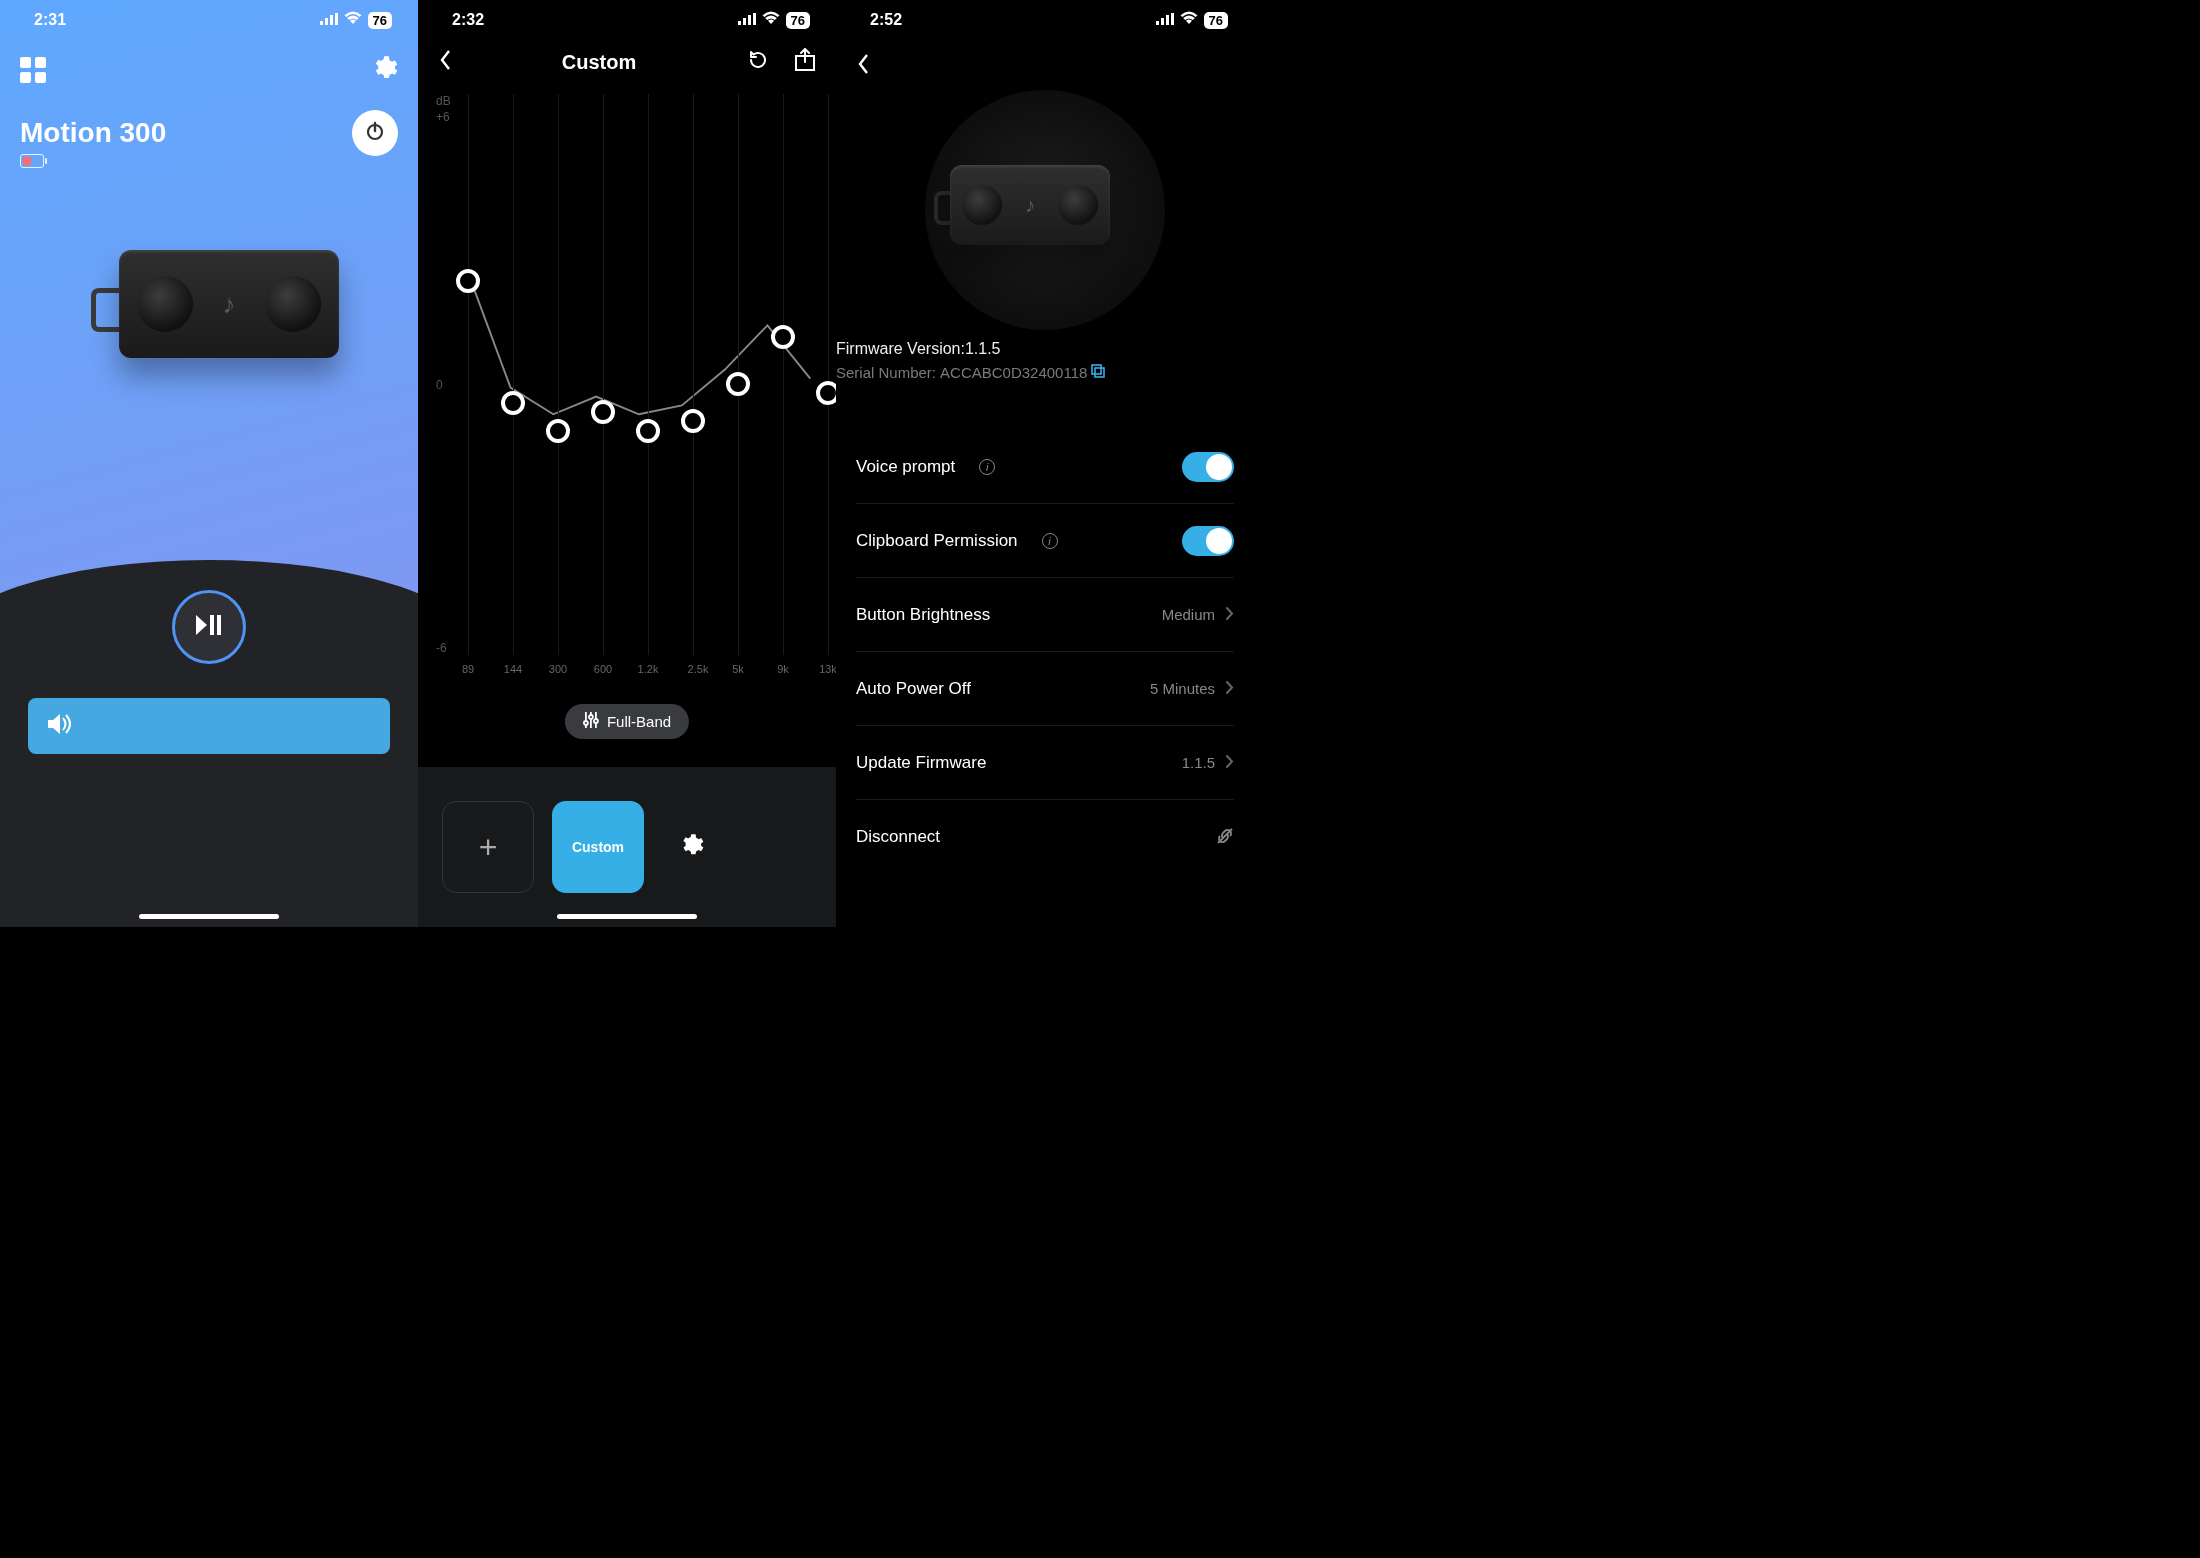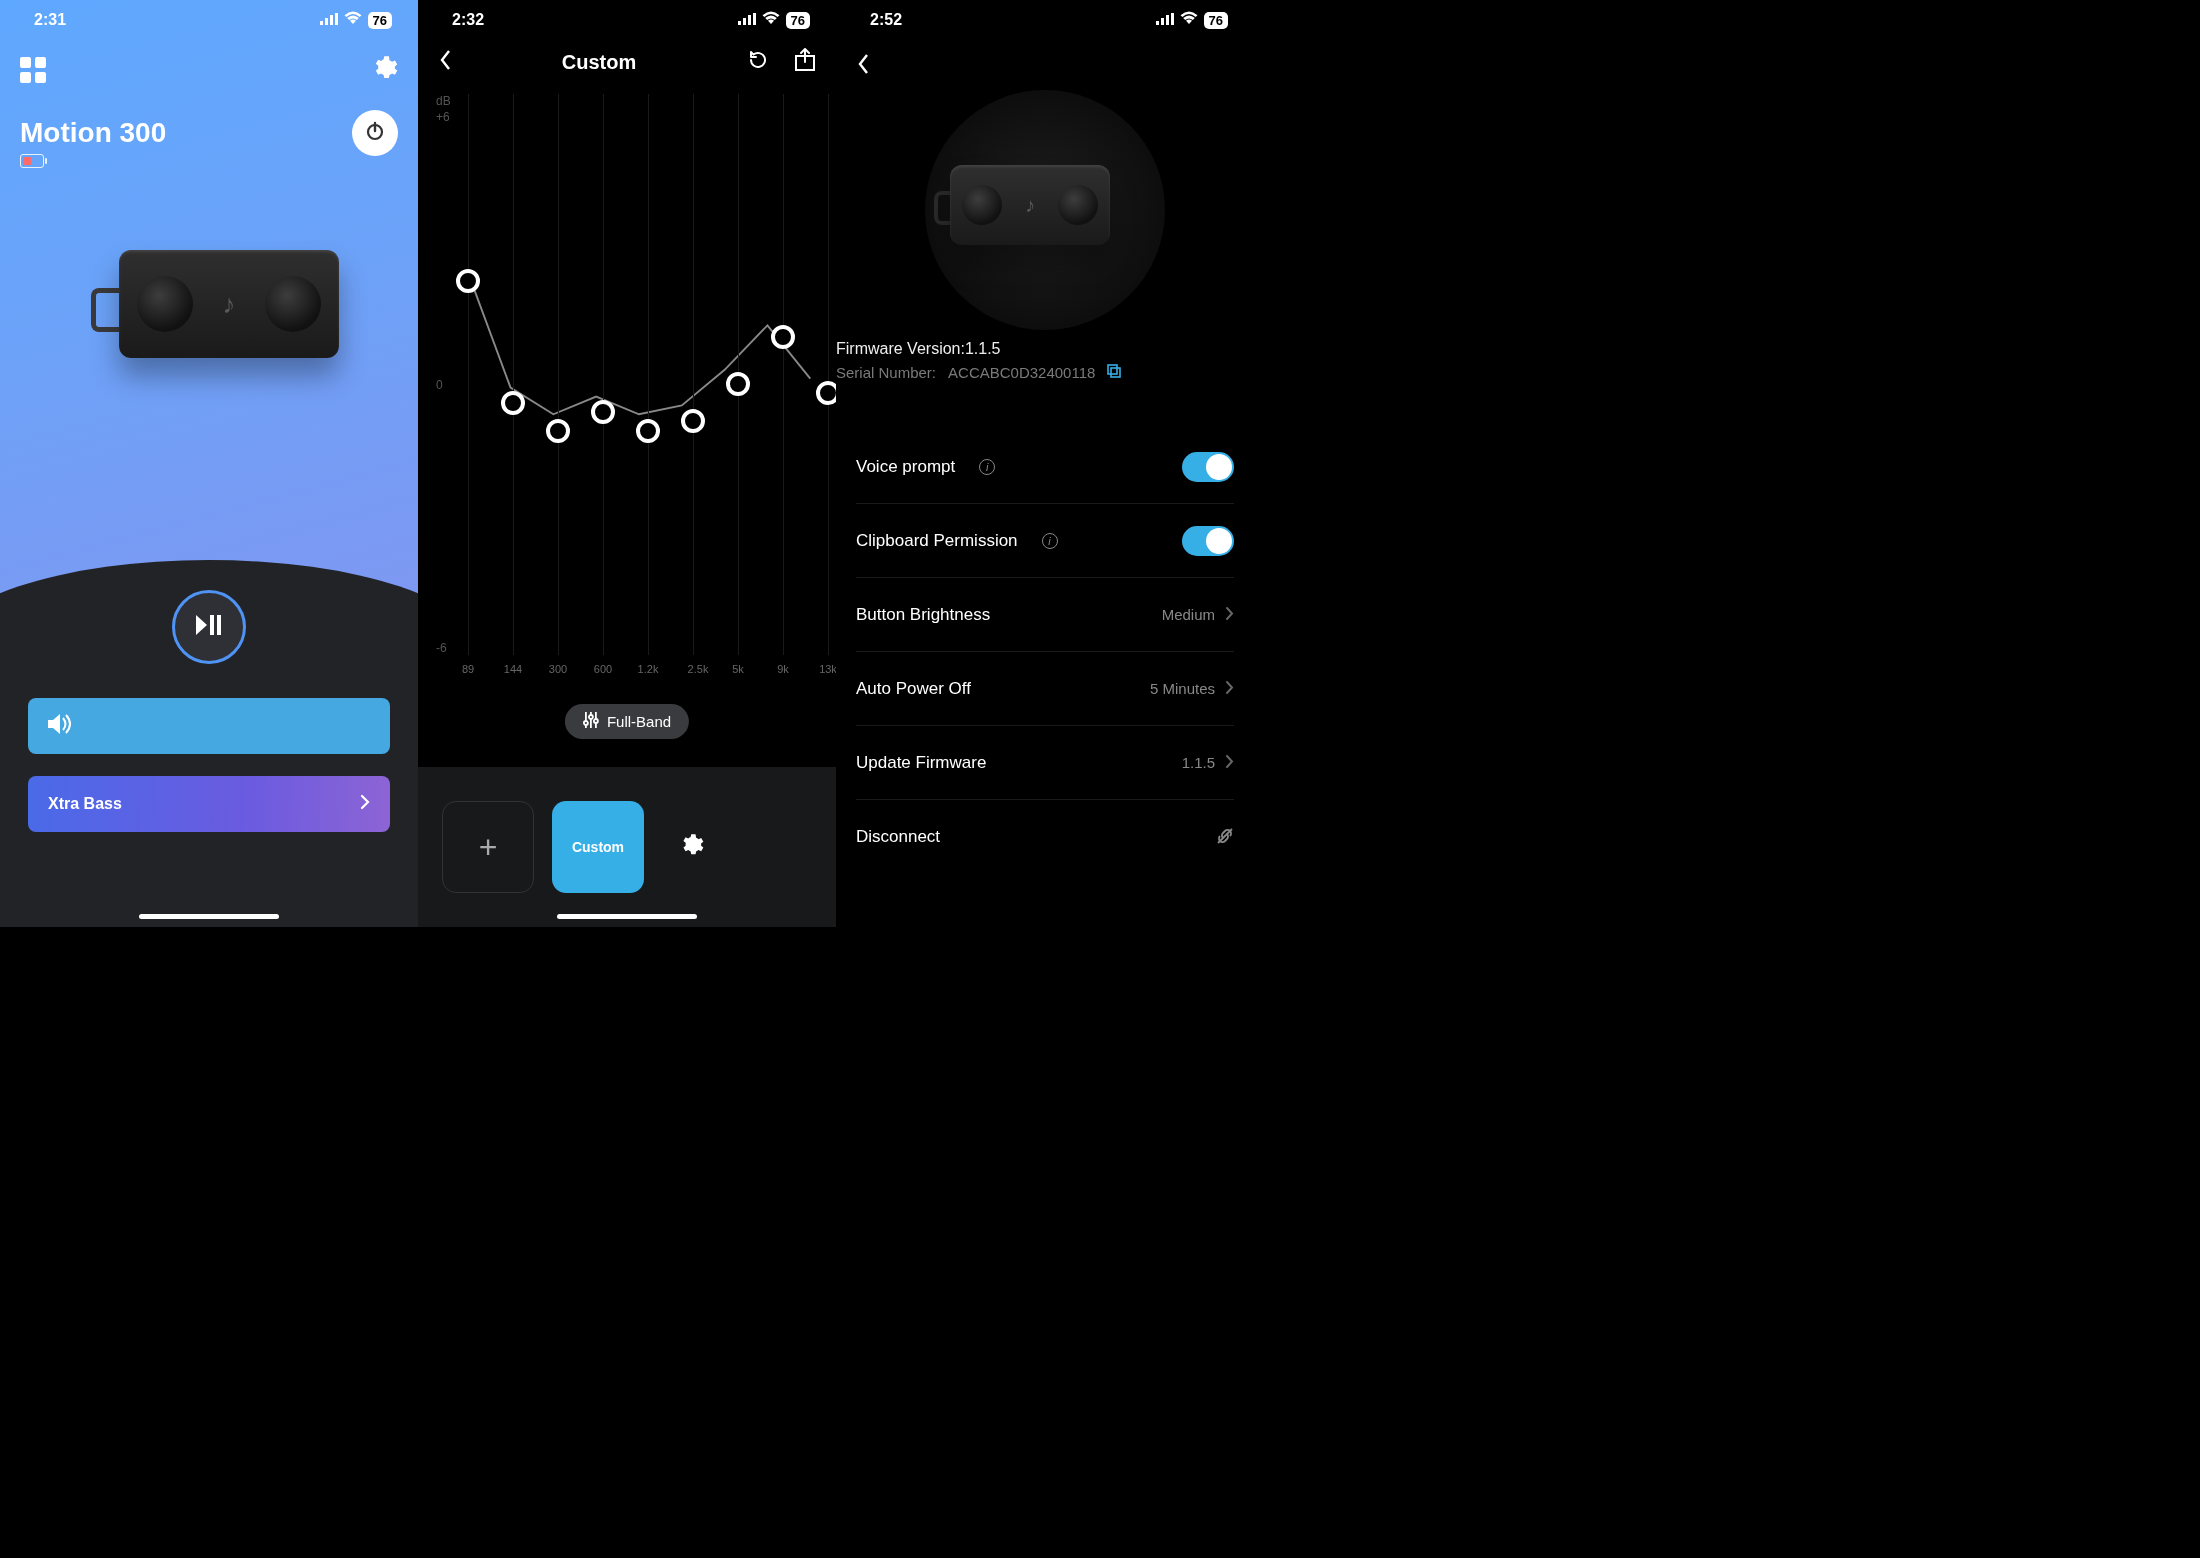--- a/index.html
+++ b/index.html
@@ -210,21 +210,21 @@
     display: flex; align-items: center; justify-content: center;
   }
   .s3-prod-circle .speaker-body { position: relative; left: 0; width: 160px; height: 80px; }
   .s3-prod-circle .speaker-body::before, .s3-prod-circle .speaker-body::after { width: 40px; height: 40px; top: 20px; }
   .s3-prod-circle .speaker-body::before { left: 12px; }
   .s3-prod-circle .speaker-body::after { right: 12px; }
   .s3-info {
     position: absolute; top: 340px; left: 0; right: 0; text-align: left;
   }
   .s3-fw { font-size: 16px; color: #eee; }
-  .s3-serial { font-size: 15px; color: #7a7a7a; margin-top: 6px; display: inline-flex; align-items: center; gap: 12px; }
+  .s3-serial { font-size: 15px; color: #7a7a7a; margin-top: 6px; display: inline-flex; align-items: center; gap: 4px; }
   .s3-list {
     position: absolute; top: 430px; left: 20px; right: 20px;
   }
   .s3-row {
     display: flex; align-items: center; justify-content: space-between;
     height: 74px; border-bottom: 1px solid #1a1a1a;
     font-size: 17px;
   }
   .s3-row-left { display: flex; align-items: center; gap: 24px; }
   .s3-row-right { display: flex; align-items: center; gap: 10px; color: #888; font-size: 15px; }
@@ -318,28 +318,20 @@
     </span>
   </div>
 
   <div class="s1-panel">
     <div class="s1-vol">
       <span>
         <svg class="vol-icon-svg" viewBox="0 0 26 22">
             <polygon points="0,7 5,7 12,1 12,21 5,15 0,15"></polygon>
             <path d="M15 5 Q20 11 15 17" fill="none" stroke="#fff" stroke-width="2"></path>
             <path d="M18 2 Q26 11 18 20" fill="none" stroke="#fff" stroke-width="2"></path>
-          </svg>
-      </span>
-    </div>
-    <div class="s1-xtra">
-      <span>Xtra Bass</span>
-      <span class="chev-r-sm" style="color:#fff">
-        <svg width="10" height="16" viewBox="0 0 10 16" fill="none">
-            <path d="M2 2 L8 8 L2 14" stroke="#fff" stroke-width="2.2" stroke-linecap="round"></path>
           </svg>
       </span>
     </div>
   </div>
 
   <div class="home-indicator"></div>
 </div>
 
 <div class="screen s2 dark">
   <div class="status-bar">

